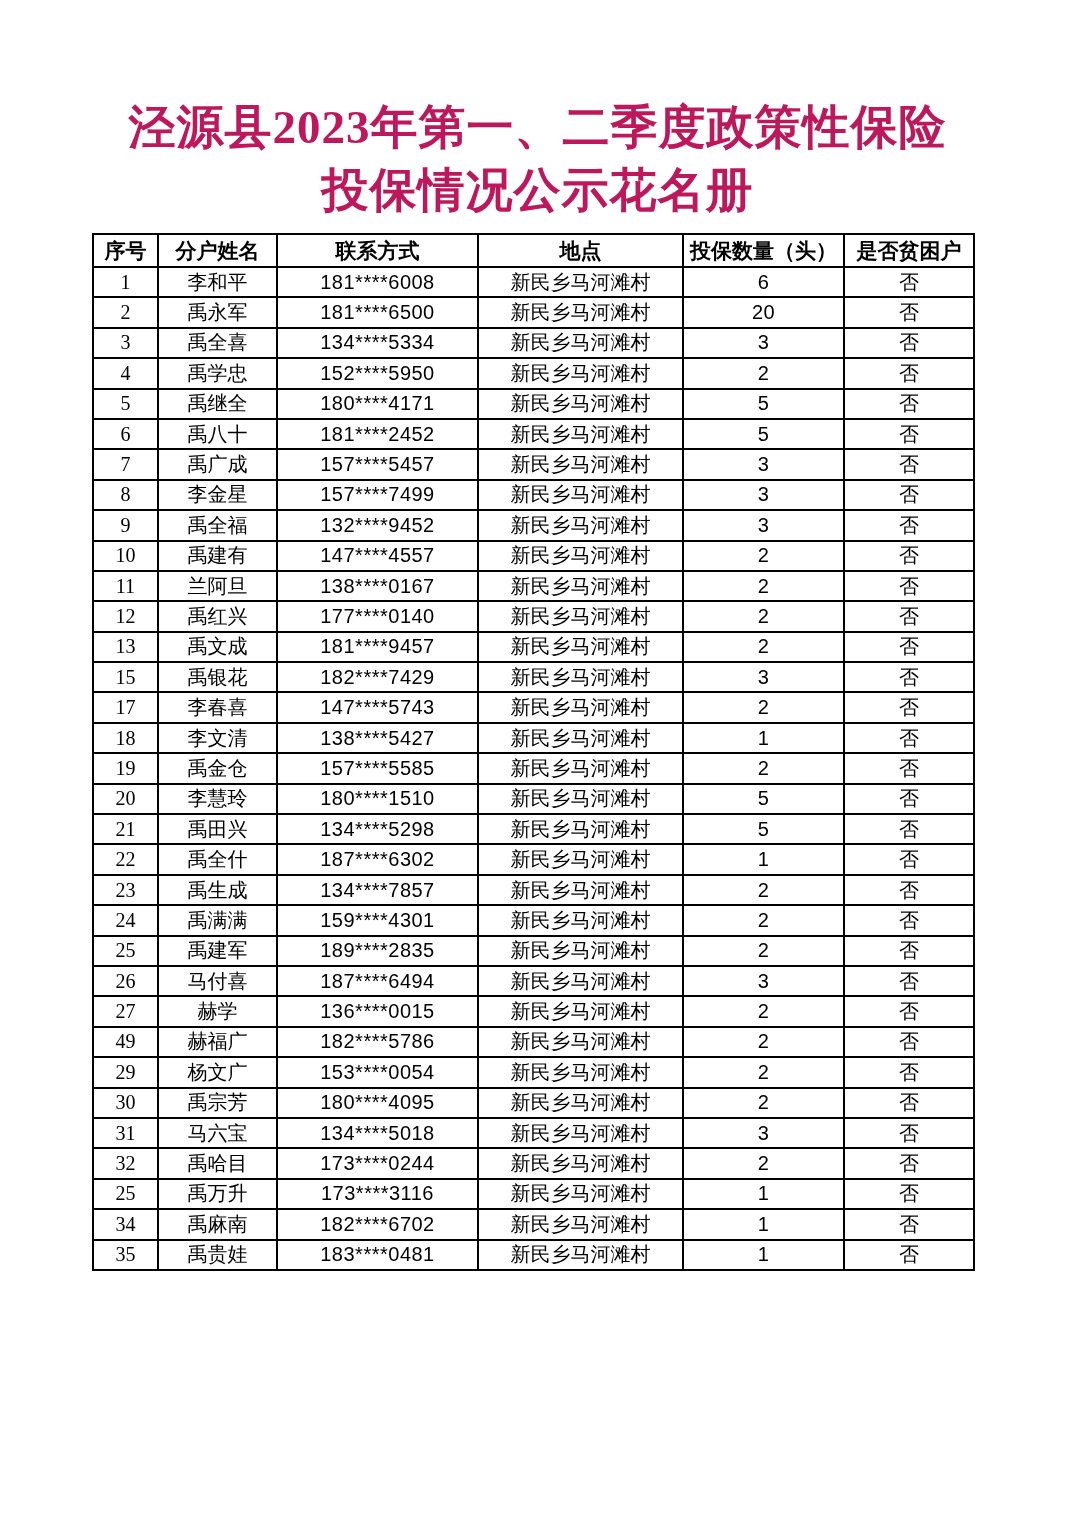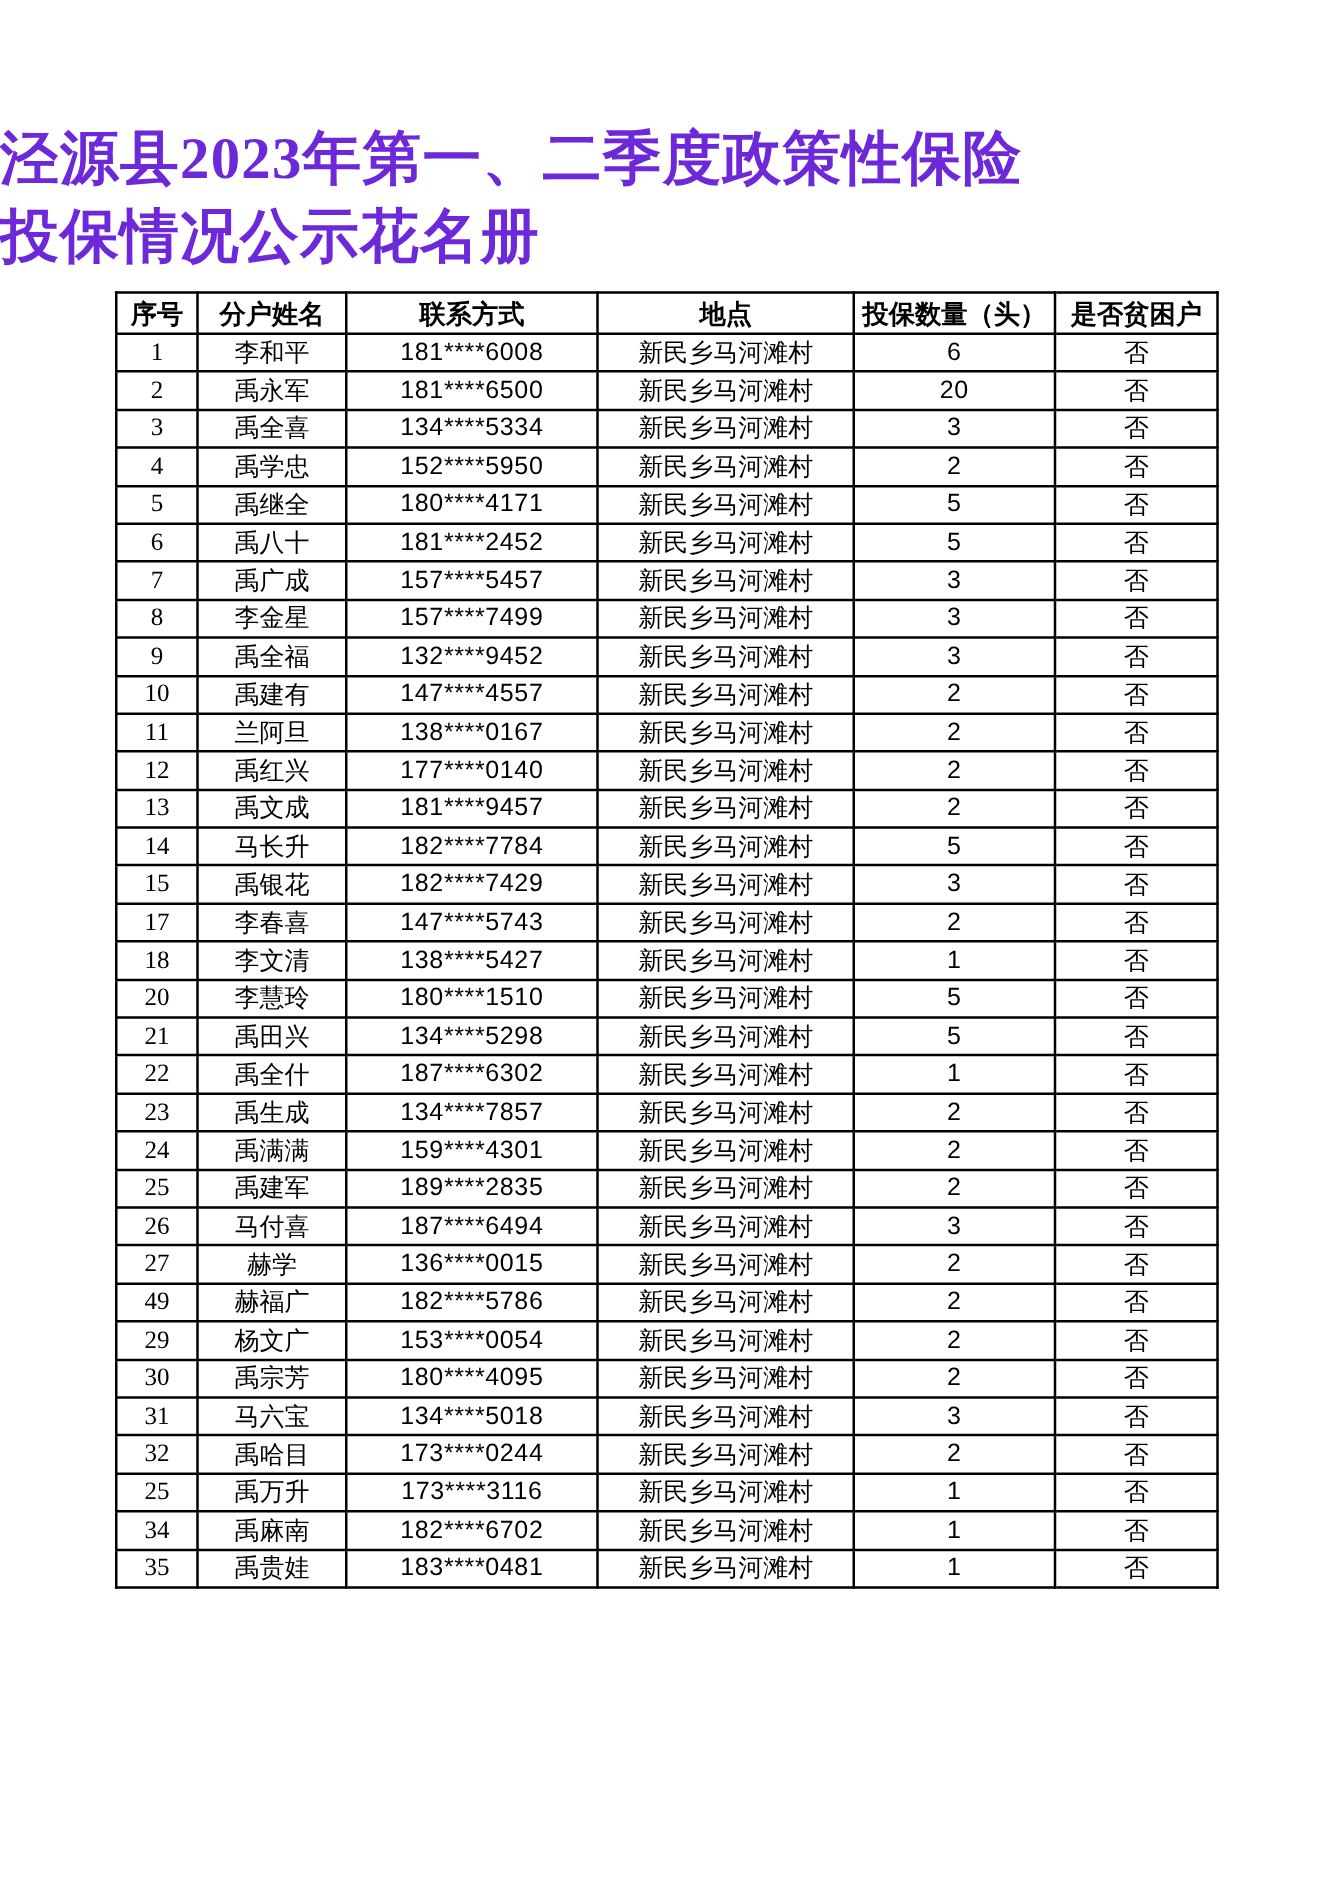--- a/index.html
+++ b/index.html
@@ -8,27 +8,27 @@
   }
   body {
     width: 1075px;
     height: 1519px;
     position: relative;
     font-family: "Liberation Serif", serif;
     color: #000000;
   }
   .page-title {
     margin-top: 96px;
-    text-align: left;
+    text-align: center;
     font-family: "Liberation Serif", serif;
     font-weight: 900;
     font-size: 47px;
     line-height: 63px;
     letter-spacing: 1px;
-    color: #6d28d9;
+    color: #be185d;
   }
   .roster-table {
     position: absolute;
     left: 92px;
     top: 233px;
     width: 881px;
     border-collapse: collapse;
     table-layout: fixed;
     border: 2px solid #000000;
   }
@@ -197,28 +197,20 @@
       </tr>
       <tr>
         <td class="col-index">13</td>
         <td class="col-name">禹文成</td>
         <td class="col-phone">181****9457</td>
         <td class="col-location">新民乡马河滩村</td>
         <td class="col-quantity">2</td>
         <td class="col-poor">否</td>
       </tr>
       <tr>
-        <td class="col-index">14</td>
-        <td class="col-name">马长升</td>
-        <td class="col-phone">182****7784</td>
-        <td class="col-location">新民乡马河滩村</td>
-        <td class="col-quantity">5</td>
-        <td class="col-poor">否</td>
-      </tr>
-      <tr>
         <td class="col-index">15</td>
         <td class="col-name">禹银花</td>
         <td class="col-phone">182****7429</td>
         <td class="col-location">新民乡马河滩村</td>
         <td class="col-quantity">3</td>
         <td class="col-poor">否</td>
       </tr>
       <tr>
         <td class="col-index">17</td>
         <td class="col-name">李春喜</td>
@@ -226,20 +218,28 @@
         <td class="col-location">新民乡马河滩村</td>
         <td class="col-quantity">2</td>
         <td class="col-poor">否</td>
       </tr>
       <tr>
         <td class="col-index">18</td>
         <td class="col-name">李文清</td>
         <td class="col-phone">138****5427</td>
         <td class="col-location">新民乡马河滩村</td>
         <td class="col-quantity">1</td>
+        <td class="col-poor">否</td>
+      </tr>
+      <tr>
+        <td class="col-index">19</td>
+        <td class="col-name">禹金仓</td>
+        <td class="col-phone">157****5585</td>
+        <td class="col-location">新民乡马河滩村</td>
+        <td class="col-quantity">2</td>
         <td class="col-poor">否</td>
       </tr>
       <tr>
         <td class="col-index">20</td>
         <td class="col-name">李慧玲</td>
         <td class="col-phone">180****1510</td>
         <td class="col-location">新民乡马河滩村</td>
         <td class="col-quantity">5</td>
         <td class="col-poor">否</td>
       </tr>

